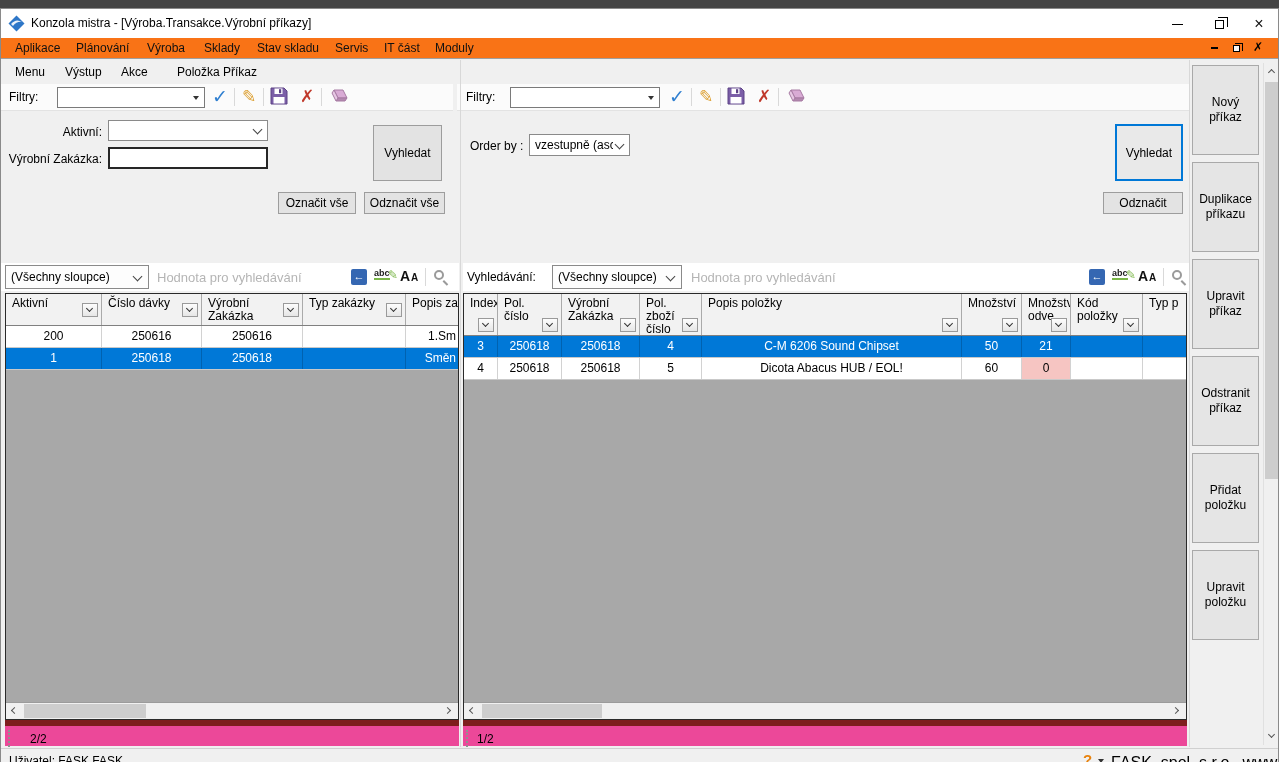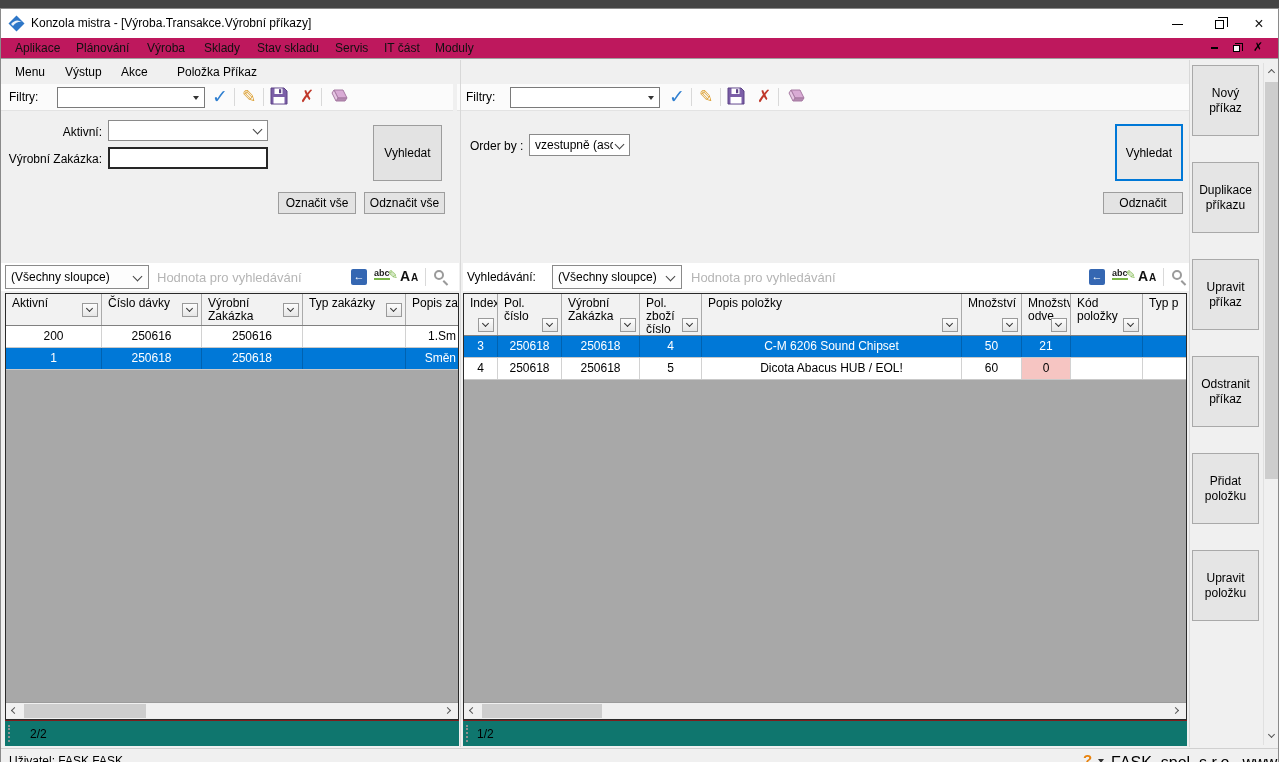--- a/index.html
+++ b/index.html
@@ -11,21 +11,21 @@
   .titlebar { position:absolute; left:0; top:0; width:100%; height:29px; background:#ffffff; }
   .app-icon { position:absolute; left:7px; top:6px; width:17px; height:17px; }
   .title-text { position:absolute; left:30px; top:7px; font-size:12px; color:#000; white-space:nowrap; }
   .wbtn { position:absolute; top:0; width:34px; height:29px; text-align:center; line-height:29px; font-size:14px; color:#111; cursor:default; }
   .wbtn-min { right:84px; } .wbtn-rest { right:42px; } .wbtn-close { right:2px; font-size:16px; }
   .minline { display:inline-block; width:11px; height:1px; background:#000; vertical-align:middle; }
   .restsq { position:relative; display:inline-block; width:9px; height:9px; border:1px solid #000; vertical-align:middle; background:#fff; }
   .restsq:before { content:""; position:absolute; left:2px; top:-4px; width:9px; height:9px; border:1px solid #000; border-left:none; border-bottom:none; }
 
   
-  .menubar { position:absolute; left:0; top:29px; width:100%; height:21px; background:#be185d; border-bottom:1px solid #9f9f9f; }
+  .menubar { position:absolute; left:0; top:29px; width:100%; height:21px; background:#f97316; border-bottom:1px solid #9f9f9f; }
   .menubar .mi { position:absolute; top:3px; font-size:12px; color:#111; white-space:nowrap; cursor:default; }
   .mdi { position:absolute; top:2px; width:16px; height:16px; text-align:center; line-height:15px; font-weight:bold; font-size:11px; color:#000; }
   .mdi-min { right:56px; } .mdi-rest { right:34px; } .mdi-close { right:12px; font-size:12px; }
   .mdiline { display:inline-block; width:7px; height:2px; background:#000; vertical-align:middle; }
   .mdisq { position:relative; display:inline-block; width:7px; height:7px; border:1px solid #000; vertical-align:middle; background:#f7f7f7; }
   .mdisq:before { content:""; position:absolute; left:1px; top:-3px; width:7px; height:7px; border:1px solid #000; border-left:none; border-bottom:none; }
 
   
   .submenu { position:absolute; left:0; top:51px; width:1188px; height:24px; background:#f0f0f0; }
   .submenu .mi { position:absolute; top:5px; font-size:12px; cursor:default; }
@@ -92,27 +92,27 @@
   .rg .c0{width:34px} .rg .c1{width:64px} .rg .c2{width:78px} .rg .c3{width:62px} .rg .c4{width:260px} .rg .c5{width:60px} .rg .c6{width:49px} .rg .c7{width:72px} .rg .c8{width:70px}
 
   
   .hscroll { position:relative; flex:none; height:17px; background:#f0f0f0; border-top:1px solid #9b9b9b; }
   .harrow { position:absolute; top:0; width:17px; height:16px; background:#f0f0f0; }
   .harrow .chv { top:5px; left:6px; width:5px; height:5px; border-color:#555; }
   .ha-l { left:0; } .ha-l .chv { transform:rotate(135deg); }
   .ha-r { right:0; } .ha-r .chv { transform:rotate(-45deg); left:4px; }
   .hthumb { position:absolute; top:1px; height:14px; background:#cdcdcd; }
   
-  .pager { position:relative; width:100%; height:26px; background:#0f766e; border-top:1px solid #7f1d1d; }
+  .pager { position:relative; width:100%; height:26px; background:#ec4899; border-top:6px solid #7f1d1d; }
   .pager .grip { position:absolute; left:3px; top:4px; height:17px; width:0; border-left:2px dotted #909090; }
   .pager .ptext { position:absolute; left:25px; top:6px; font-size:12px; }
 
   
   .sidebar { position:absolute; left:1190px; top:54px; width:69px; height:684px; }
-  .sbtn { position:absolute; left:1px; width:67px; height:71px; background:#e5e5e5; border:1px solid #a9a9a9; font-size:12px; color:#000; text-align:center; display:flex; align-items:center; justify-content:center; line-height:15px; padding:2px; cursor:default; font-family:inherit; }
+  .sbtn { position:absolute; left:1px; width:67px; height:90px; background:#e5e5e5; border:1px solid #a9a9a9; font-size:12px; color:#000; text-align:center; display:flex; align-items:center; justify-content:center; line-height:15px; padding:2px; cursor:default; font-family:inherit; }
 
   
   .vscroll { position:absolute; left:1262px; top:54px; width:16px; height:682px; background:#f0f0f0; border-left:1px solid #e0e0e0; }
   .varrow { position:absolute; left:0; width:16px; height:17px; }
   .varrow .chv { left:5px; width:5px; height:5px; border-color:#555; }
   .va-u { top:0; } .va-u .chv { top:7px; transform:rotate(-135deg); }
   .va-d { bottom:0; } .va-d .chv { top:4px; transform:rotate(45deg); }
   .vthumb { position:absolute; left:1px; width:14px; background:#cdcdcd; }
 
   

